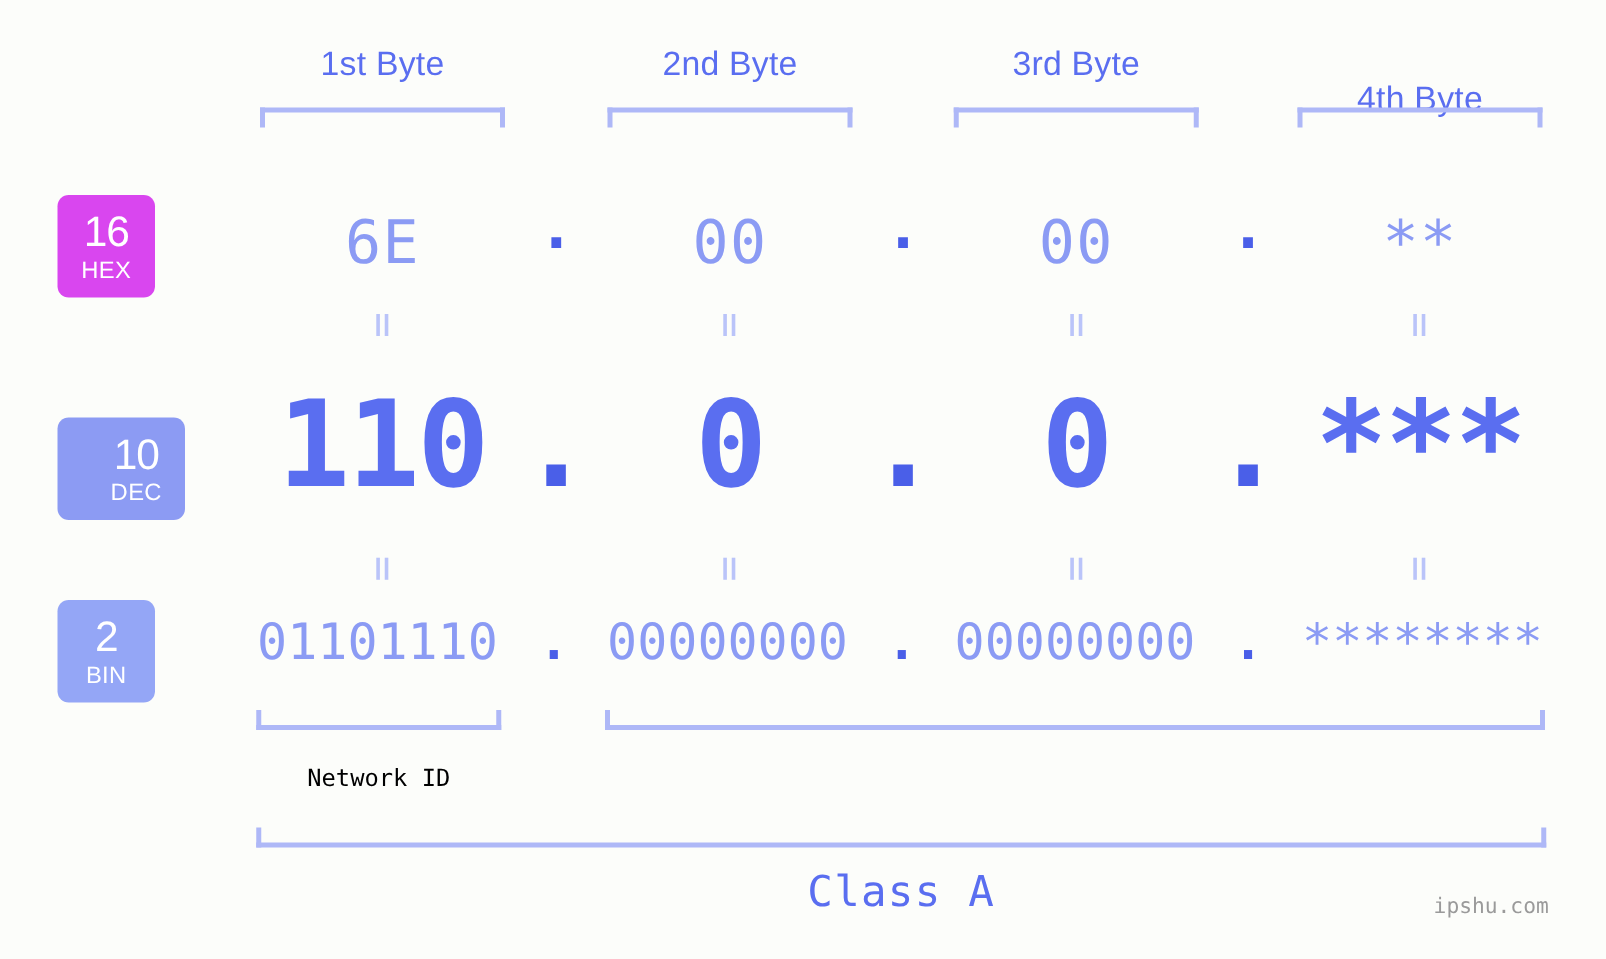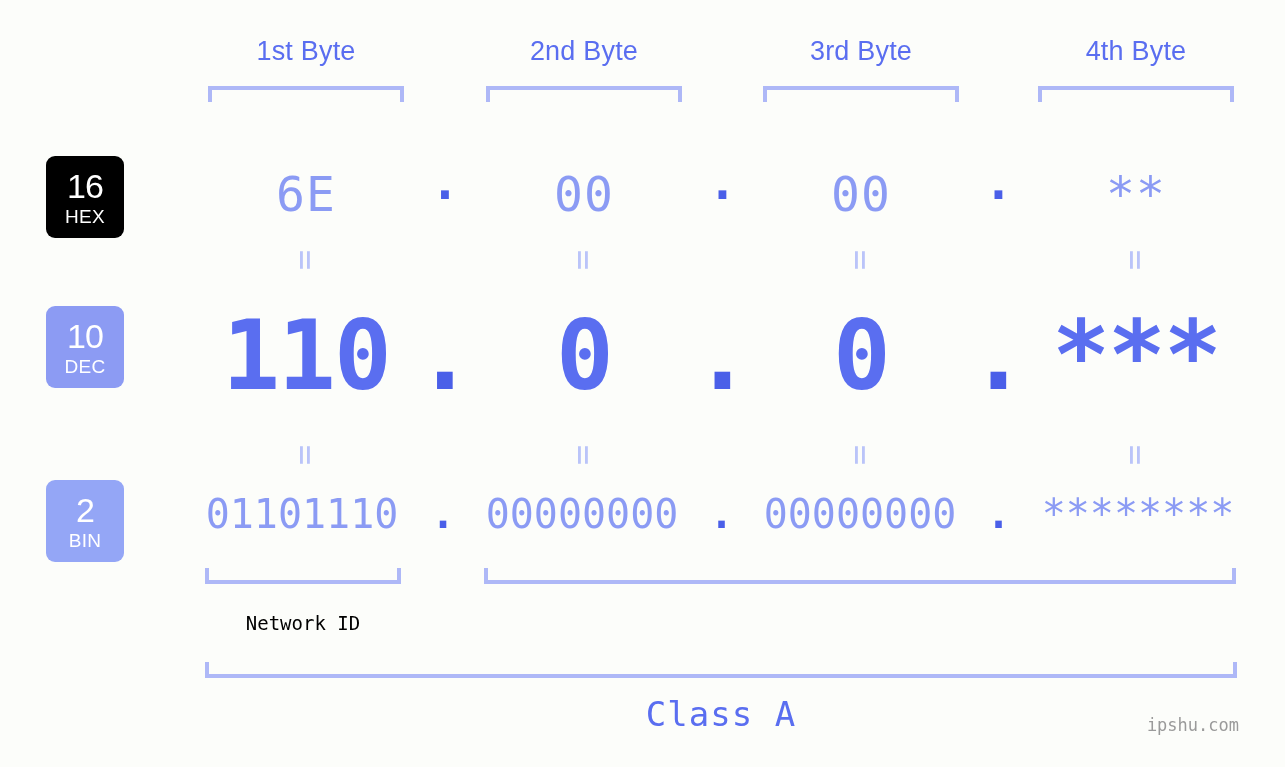--- a/index.html
+++ b/index.html
@@ -74,22 +74,22 @@
     font-size: 34px;
     font-weight: 400;
     letter-spacing: -1px;
   }
   .badge .nm {
     font-size: 19px;
     font-weight: 400;
     margin-top: 4px;
     letter-spacing: 0.3px;
   }
-  .badge-hex { top: 156px; background: #000000; }
-  .badge-dec { top: 306px; background: #8c9bf3; }
+  .badge-hex { top: 156px; background: #d946ef; }
+  .badge-dec { top: 334px; background: #8c9bf3; padding-left: 24px; }
   .badge-bin { top: 480px; background: #94a6f6; }
 
   
   .cell {
     position: absolute;
     text-align: center;
     white-space: nowrap;
     color: #5a6ef0;
   }
   .dot {
@@ -184,21 +184,21 @@
   }
 </style>
 </head>
 <body>
 
 <div class="stage">
 
   <div class="byte-label" style="left:208px; width:196px;">1st Byte</div>
   <div class="byte-label" style="left:486px; width:196px;">2nd Byte</div>
   <div class="byte-label" style="left:763px; width:196px;">3rd Byte</div>
-  <div class="byte-label" style="left:1038px; width:196px;">4th Byte</div>
+  <div class="byte-label" style="left:1038px; width:196px;margin-top:28px;">4th Byte</div>
 
   <div class="bracket bracket-down" style="left:208px; top:86px; width:196px;"></div>
   <div class="bracket bracket-down" style="left:486px; top:86px; width:196px;"></div>
   <div class="bracket bracket-down" style="left:763px; top:86px; width:196px;"></div>
   <div class="bracket bracket-down" style="left:1038px; top:86px; width:196px;"></div>
 
   <div class="badge badge-hex">
     <span class="num">16</span>
     <span class="nm">HEX</span>
   </div>

